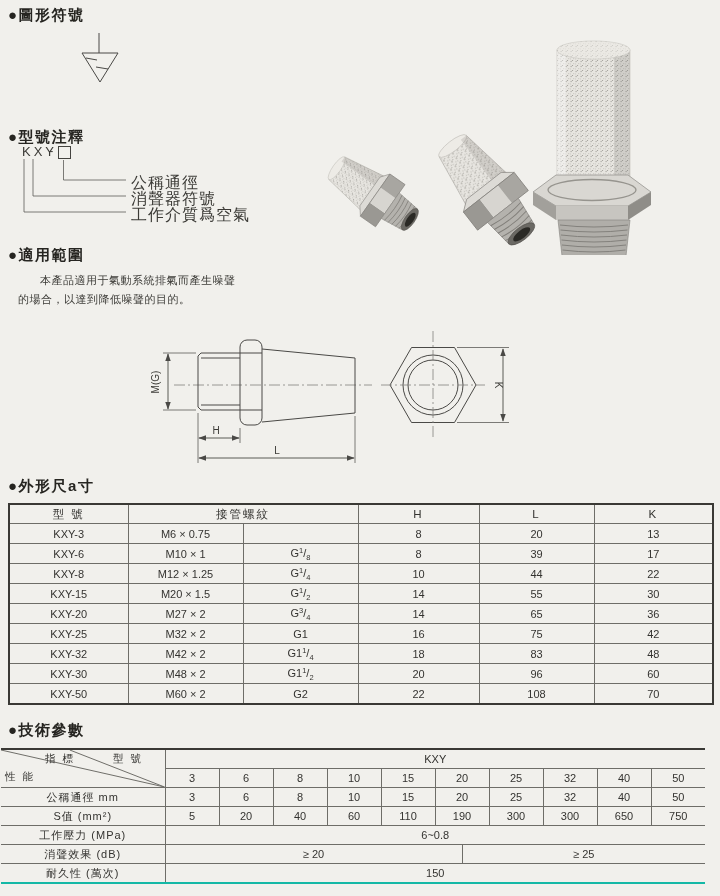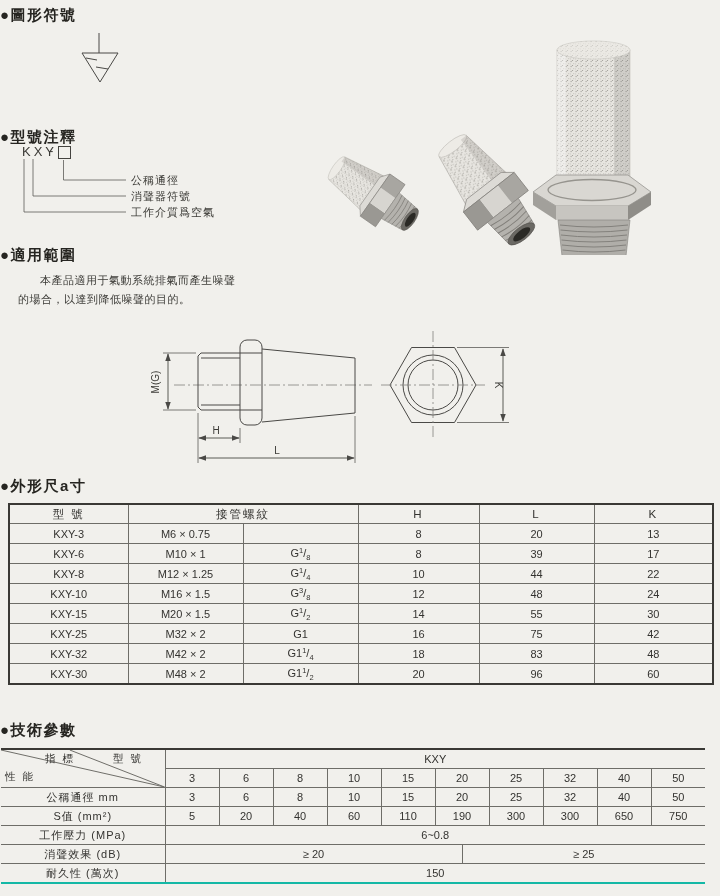--- a/index.html
+++ b/index.html
@@ -4,28 +4,28 @@
 <style>
   html,body{margin:0;padding:0;}
   body{
     width:720px;height:896px;position:relative;overflow:hidden;
     background:#f1f0ec;color:#34332f;
     font-family:"Liberation Sans","DejaVu Sans",sans-serif;
     -webkit-font-smoothing:antialiased;
   }
   .abs{position:absolute;}
   .sec-h{
-    position:absolute;left:0;margin:0;
+    position:absolute;left:8px;margin:0;
     font-size:15px;font-weight:bold;color:#262521;letter-spacing:1.5px;
   }
   
   .mn-code{position:absolute;font-size:13px;letter-spacing:3px;color:#3b3a36;}
   .mn-dash{position:absolute;font-size:13px;color:#3b3a36;}
   .mn-box{position:absolute;width:11px;height:11px;border:1.2px solid #44433f;background:transparent;}
-  .mn-label{position:absolute;font-size:11px;letter-spacing:1px;color:#3b3a36;white-space:nowrap;}
+  .mn-label{position:absolute;font-size:16px;letter-spacing:1px;color:#3b3a36;white-space:nowrap;}
   
   .scope-text{
     position:absolute;left:18px;top:271px;width:248px;
     font-size:11px;line-height:19px;color:#3b3a36;
     white-space:pre-line;text-indent:2em;letter-spacing:0.5px;
   }
   
   table{border-collapse:collapse;table-layout:fixed;padding-left:27px;}
   #dimTable{
     position:absolute;left:8px;top:503px;width:704px;
@@ -214,36 +214,36 @@
       </tr>
       <tr>
         <td>KXY-8</td>
         <td>M12 × 1.25</td>
         <td><span>G</span><sup>1</sup><span>/</span><sub>4</sub></td>
         <td>10</td>
         <td>44</td>
         <td>22</td>
       </tr>
       <tr>
-        <td>KXY-10</td>
-        <td>M16 × 1.5</td>
-        <td><span>G</span><sup>3</sup><span>/</span><sub>8</sub></td>
-        <td>12</td>
-        <td>48</td>
-        <td>24</td>
-      </tr>
-      <tr>
         <td>KXY-15</td>
         <td>M20 × 1.5</td>
         <td><span>G</span><sup>1</sup><span>/</span><sub>2</sub></td>
         <td>14</td>
         <td>55</td>
         <td>30</td>
       </tr>
       <tr>
+        <td>KXY-20</td>
+        <td>M27 × 2</td>
+        <td><span>G</span><sup>3</sup><span>/</span><sub>4</sub></td>
+        <td>14</td>
+        <td>65</td>
+        <td>36</td>
+      </tr>
+      <tr>
         <td>KXY-25</td>
         <td>M32 × 2</td>
         <td>G1</td>
         <td>16</td>
         <td>75</td>
         <td>42</td>
       </tr>
       <tr>
         <td>KXY-32</td>
         <td>M42 × 2</td>
@@ -252,20 +252,28 @@
         <td>83</td>
         <td>48</td>
       </tr>
       <tr>
         <td>KXY-30</td>
         <td>M48 × 2</td>
         <td><span>G1</span><sup>1</sup><span>/</span><sub>2</sub></td>
         <td>20</td>
         <td>96</td>
         <td>60</td>
+      </tr>
+      <tr>
+        <td>KXY-50</td>
+        <td>M60 × 2</td>
+        <td>G2</td>
+        <td>22</td>
+        <td>108</td>
+        <td>70</td>
       </tr>
     </tbody>
 </table>
 
 <h2 class="sec-h" style="top:721px;">●技術參數</h2>
 <table id="paramsTable">
   <colgroup>
     <col style="width:164px">
     <col span="20" style="width:27px">
   </colgroup>

